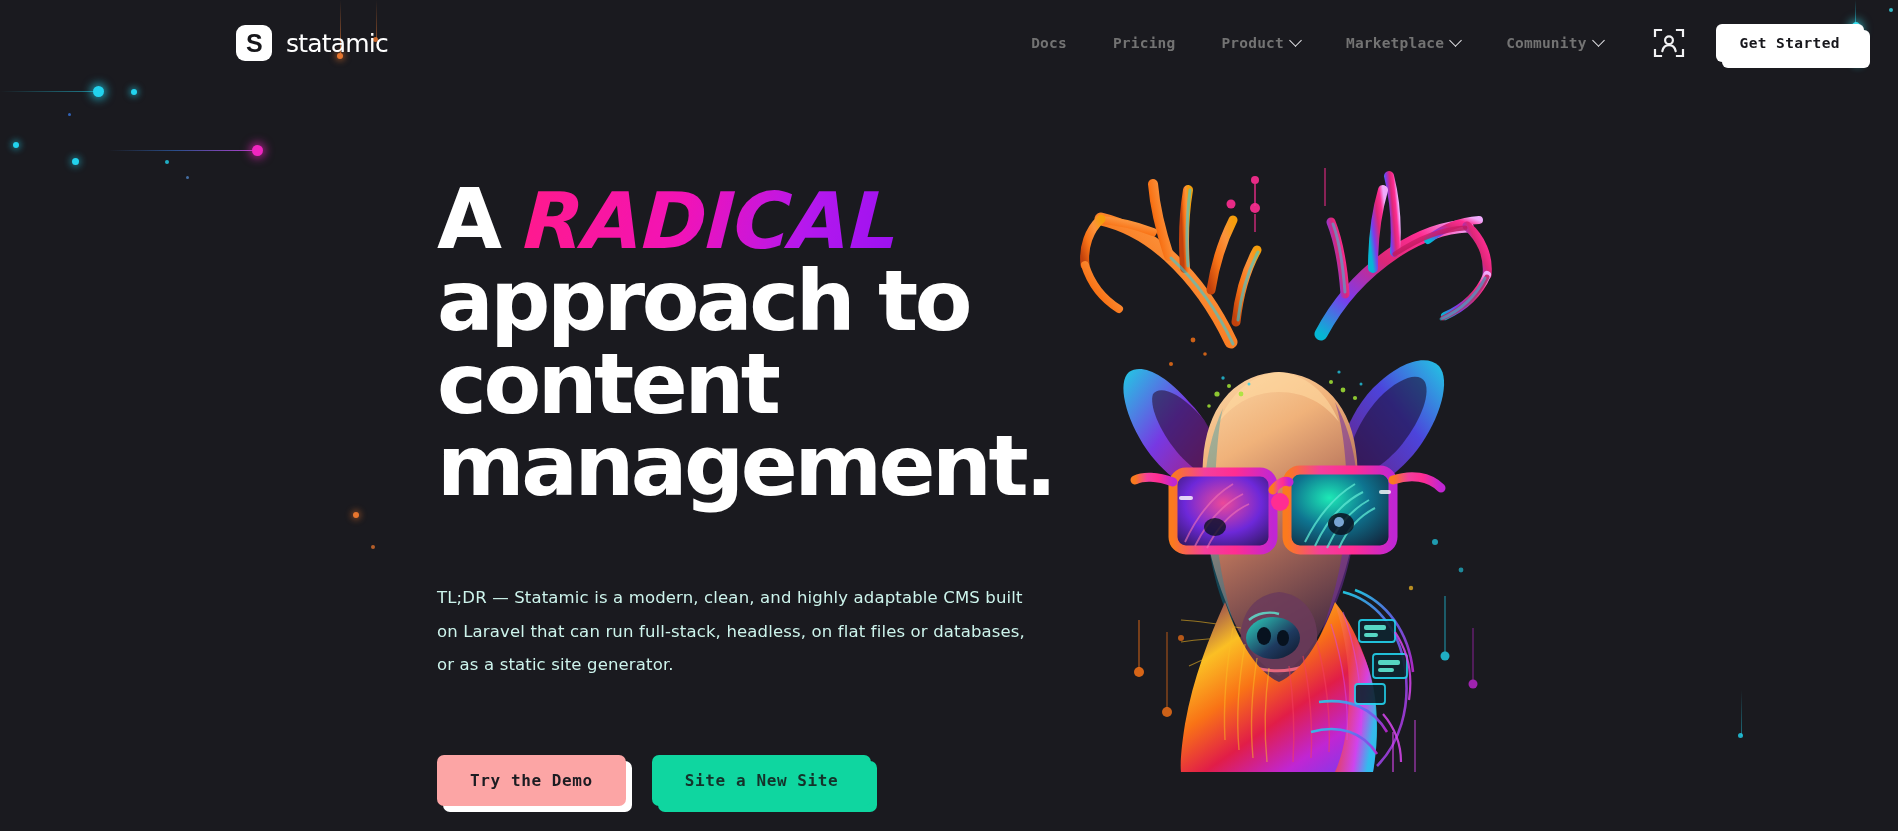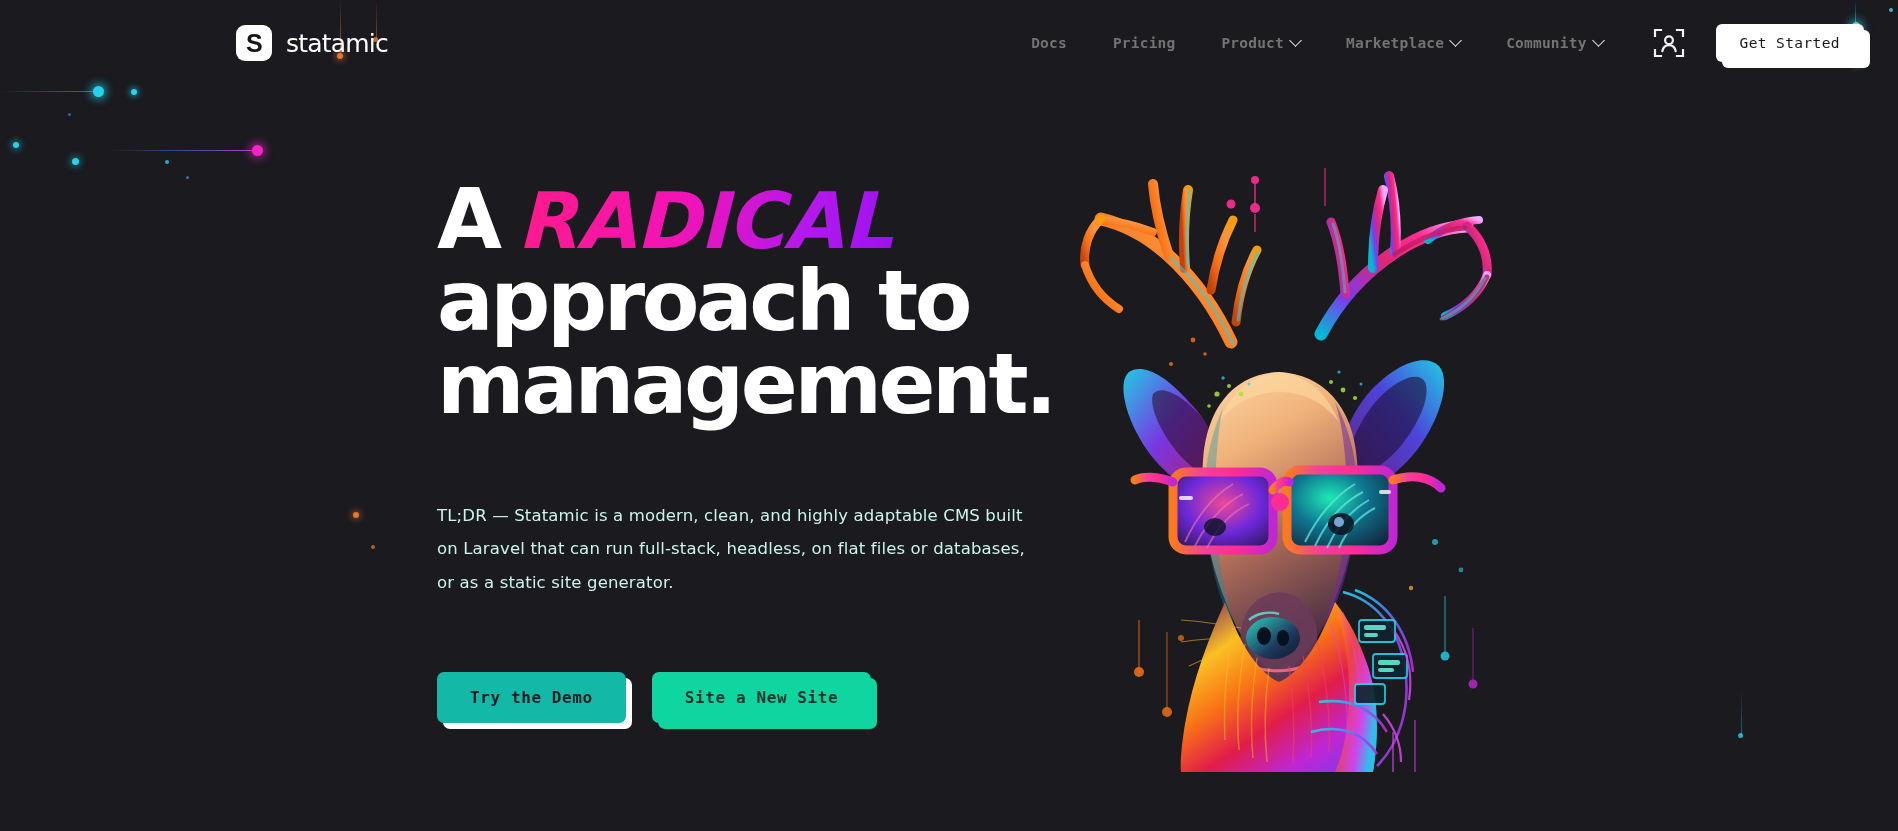--- a/index.html
+++ b/index.html
@@ -100,21 +100,21 @@
   }
   .cta {
     position:relative;
     background:#ffffff;
     color:#17171c;
     border:none;
     border-radius:6px;
     padding:11px 24px;
     font-family:"DejaVu Sans Mono","Liberation Mono",monospace;
     font-size:14.5px;
-    font-weight:normal;
+    font-weight:bold;
     letter-spacing:0.4px;
     cursor:pointer;
     white-space:nowrap;
   }
 
   
   .hero {
     position:absolute;
     left:0; top:0; right:0; bottom:0;
     z-index:10;
@@ -179,21 +179,21 @@
     border:none;
     border-radius:7px;
     padding:16px 33px;
     font-family:"DejaVu Sans Mono","Liberation Mono",monospace;
     font-size:16px;
     font-weight:bold;
     letter-spacing:0.6px;
     cursor:pointer;
     white-space:nowrap;
   }
-  .btn-demo { background:#14b8a6; color:#1c1c22; }
+  .btn-demo { background:#fca5a5; color:#1c1c22; }
   .btn-demo-shadow { background:#ffffff; }
   .btn-new { background:#0fd6a0; color:#15322a; }
   .btn-new-shadow { background:#0fd6a0; }
 
   
   .art {
     position:absolute;
     right:385px; top:72px;
     width:470px; height:700px;
     z-index:8;
@@ -552,20 +552,21 @@
         <path d="M350 660 L350 700" stroke="#d946ef" stroke-width="1.6" opacity=".7"></path>
         <path d="M372 648 L372 700" stroke="#d946ef" stroke-width="1.5" opacity=".6"></path>
       </svg>
     </div>
 
     <div class="hero-copy">
 
       <h1 class="headline">
         <span class="ln"><span>A</span>&nbsp;<span class="radical">RADICAL</span></span>
         <span class="ln">approach to</span>
+        <span class="ln">content</span>
         <span class="ln">management.</span>
       </h1>
 
       <p class="tldr">TL;DR —  Statamic is a modern, clean, and highly adaptable CMS built on Laravel that can run full-stack, headless, on flat files or databases, or as a static site generator.</p>
 
       <div class="btn-row">
         <div class="btn-wrap">
           <div class="btn-shadow btn-demo-shadow"></div>
           <button class="btn btn-demo">Try the Demo</button>
         </div>

